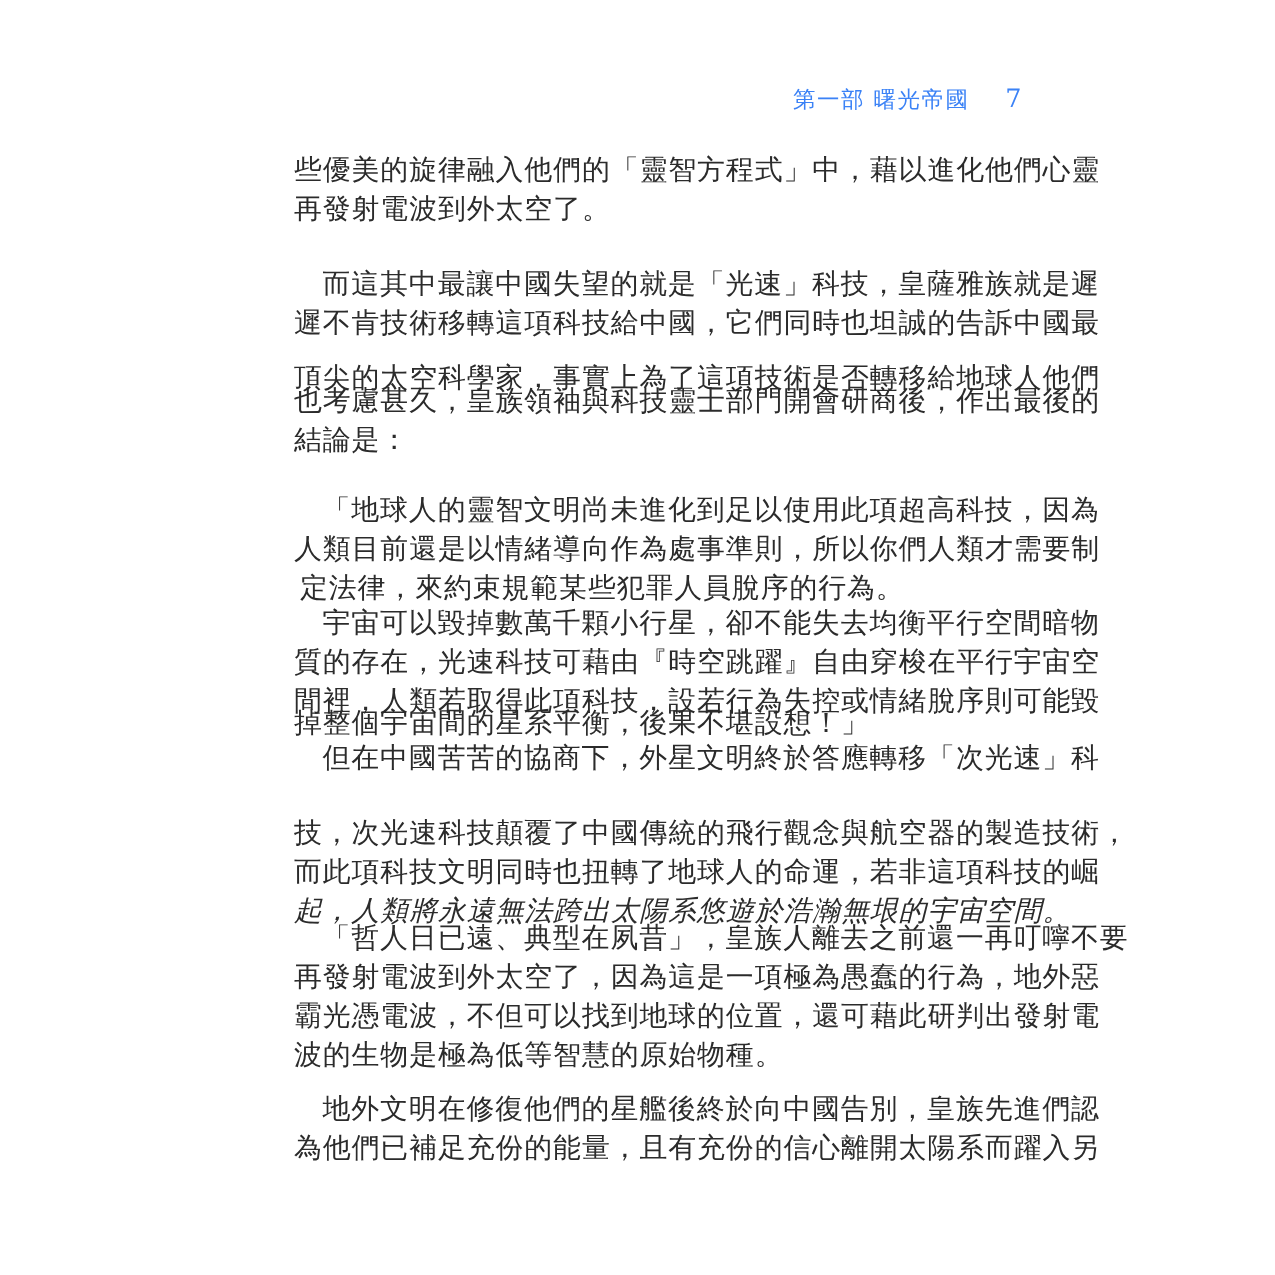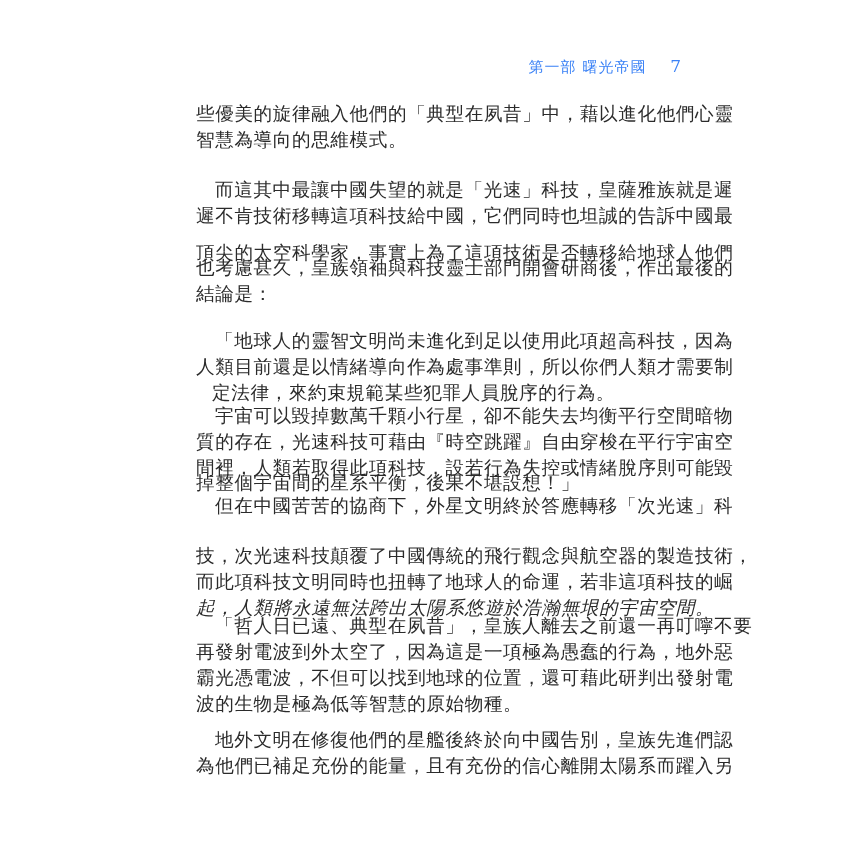--- a/index.html
+++ b/index.html
@@ -21,30 +21,30 @@
 </head>
 <body>
 
 <div class="header">
   <span>第一部</span>
   <span>曙光帝國</span>
   <span class="num">7</span>
 </div>
 
 <div class="page" id="page">
-    <div class="line" style="top: 102px; left: 0px;">些優美的旋律融入他們的「典型在夙昔」中，藉以進化他們心靈</div>
-    <div class="line" style="top: 128px; left: 0px;">智慧為導向的思維模式。</div>
+    <div class="line" style="top: 102px; left: 0px;">些優美的旋律融入他們的「靈智方程式」中，藉以進化他們心靈</div>
+    <div class="line" style="top: 128px; left: 0px;">再發射電波到外太空了。</div>
     <div class="line" style="top: 178px; left: 19px;">而這其中最讓中國失望的就是「光速」科技，皇薩雅族就是遲</div>
     <div class="line" style="top: 204px; left: 0px;">遲不肯技術移轉這項科技給中國，它們同時也坦誠的告訴中國最</div>
     <div class="line" style="top: 241px; left: 0px;">頂尖的太空科學家，事實上為了這項技術是否轉移給地球人他們</div>
     <div class="line" style="top: 256px; left: 0px;">也考慮甚久，皇族領袖與科技靈士部門開會研商後，作出最後的</div>
     <div class="line" style="top: 282px; left: 0px;">結論是：</div>
     <div class="line" style="top: 329px; left: 19px;">「地球人的靈智文明尚未進化到足以使用此項超高科技，因為</div>
     <div class="line" style="top: 355px; left: 0px;">人類目前還是以情緒導向作為處事準則，所以你們人類才需要制</div>
-    <div class="line" style="top: 381px; left: 16px;">定法律，來約束規範某些犯罪人員脫序的行為。</div>
+    <div class="line" style="top: 381px; left: 4px;">定法律，來約束規範某些犯罪人員脫序的行為。</div>
     <div class="line" style="top: 404px; left: 19px;">宇宙可以毀掉數萬千顆小行星，卻不能失去均衡平行空間暗物</div>
     <div class="line" style="top: 430px; left: 0px;">質的存在，光速科技可藉由『時空跳躍』自由穿梭在平行宇宙空</div>
     <div class="line" style="top: 456px; left: 0px;">間裡，人類若取得此項科技，設若行為失控或情緒脫序則可能毀</div>
     <div class="line" style="top: 471px; left: 0px;">掉整個宇宙間的星系平衡，後果不堪設想！」</div>
     <div class="line" style="top: 494px; left: 19px;">但在中國苦苦的協商下，外星文明終於答應轉移「次光速」科</div>
     <div class="line" style="top: 544px; left: 0px;">技，次光速科技顛覆了中國傳統的飛行觀念與航空器的製造技術，</div>
     <div class="line" style="top: 570px; left: 0px; font-family: Liberation Serif, serif;">而此項科技文明同時也扭轉了地球人的命運，若非這項科技的崛</div>
     <div class="line" style="top: 596px; left: 0px; font-style: italic;">起，人類將永遠無法跨出太陽系悠遊於浩瀚無垠的宇宙空間。</div>
     <div class="line" style="top: 614px; left: 19px;">「哲人日已遠、典型在夙昔」，皇族人離去之前還一再叮嚀不要</div>
     <div class="line" style="top: 640px; left: 0px;">再發射電波到外太空了，因為這是一項極為愚蠢的行為，地外惡</div>

